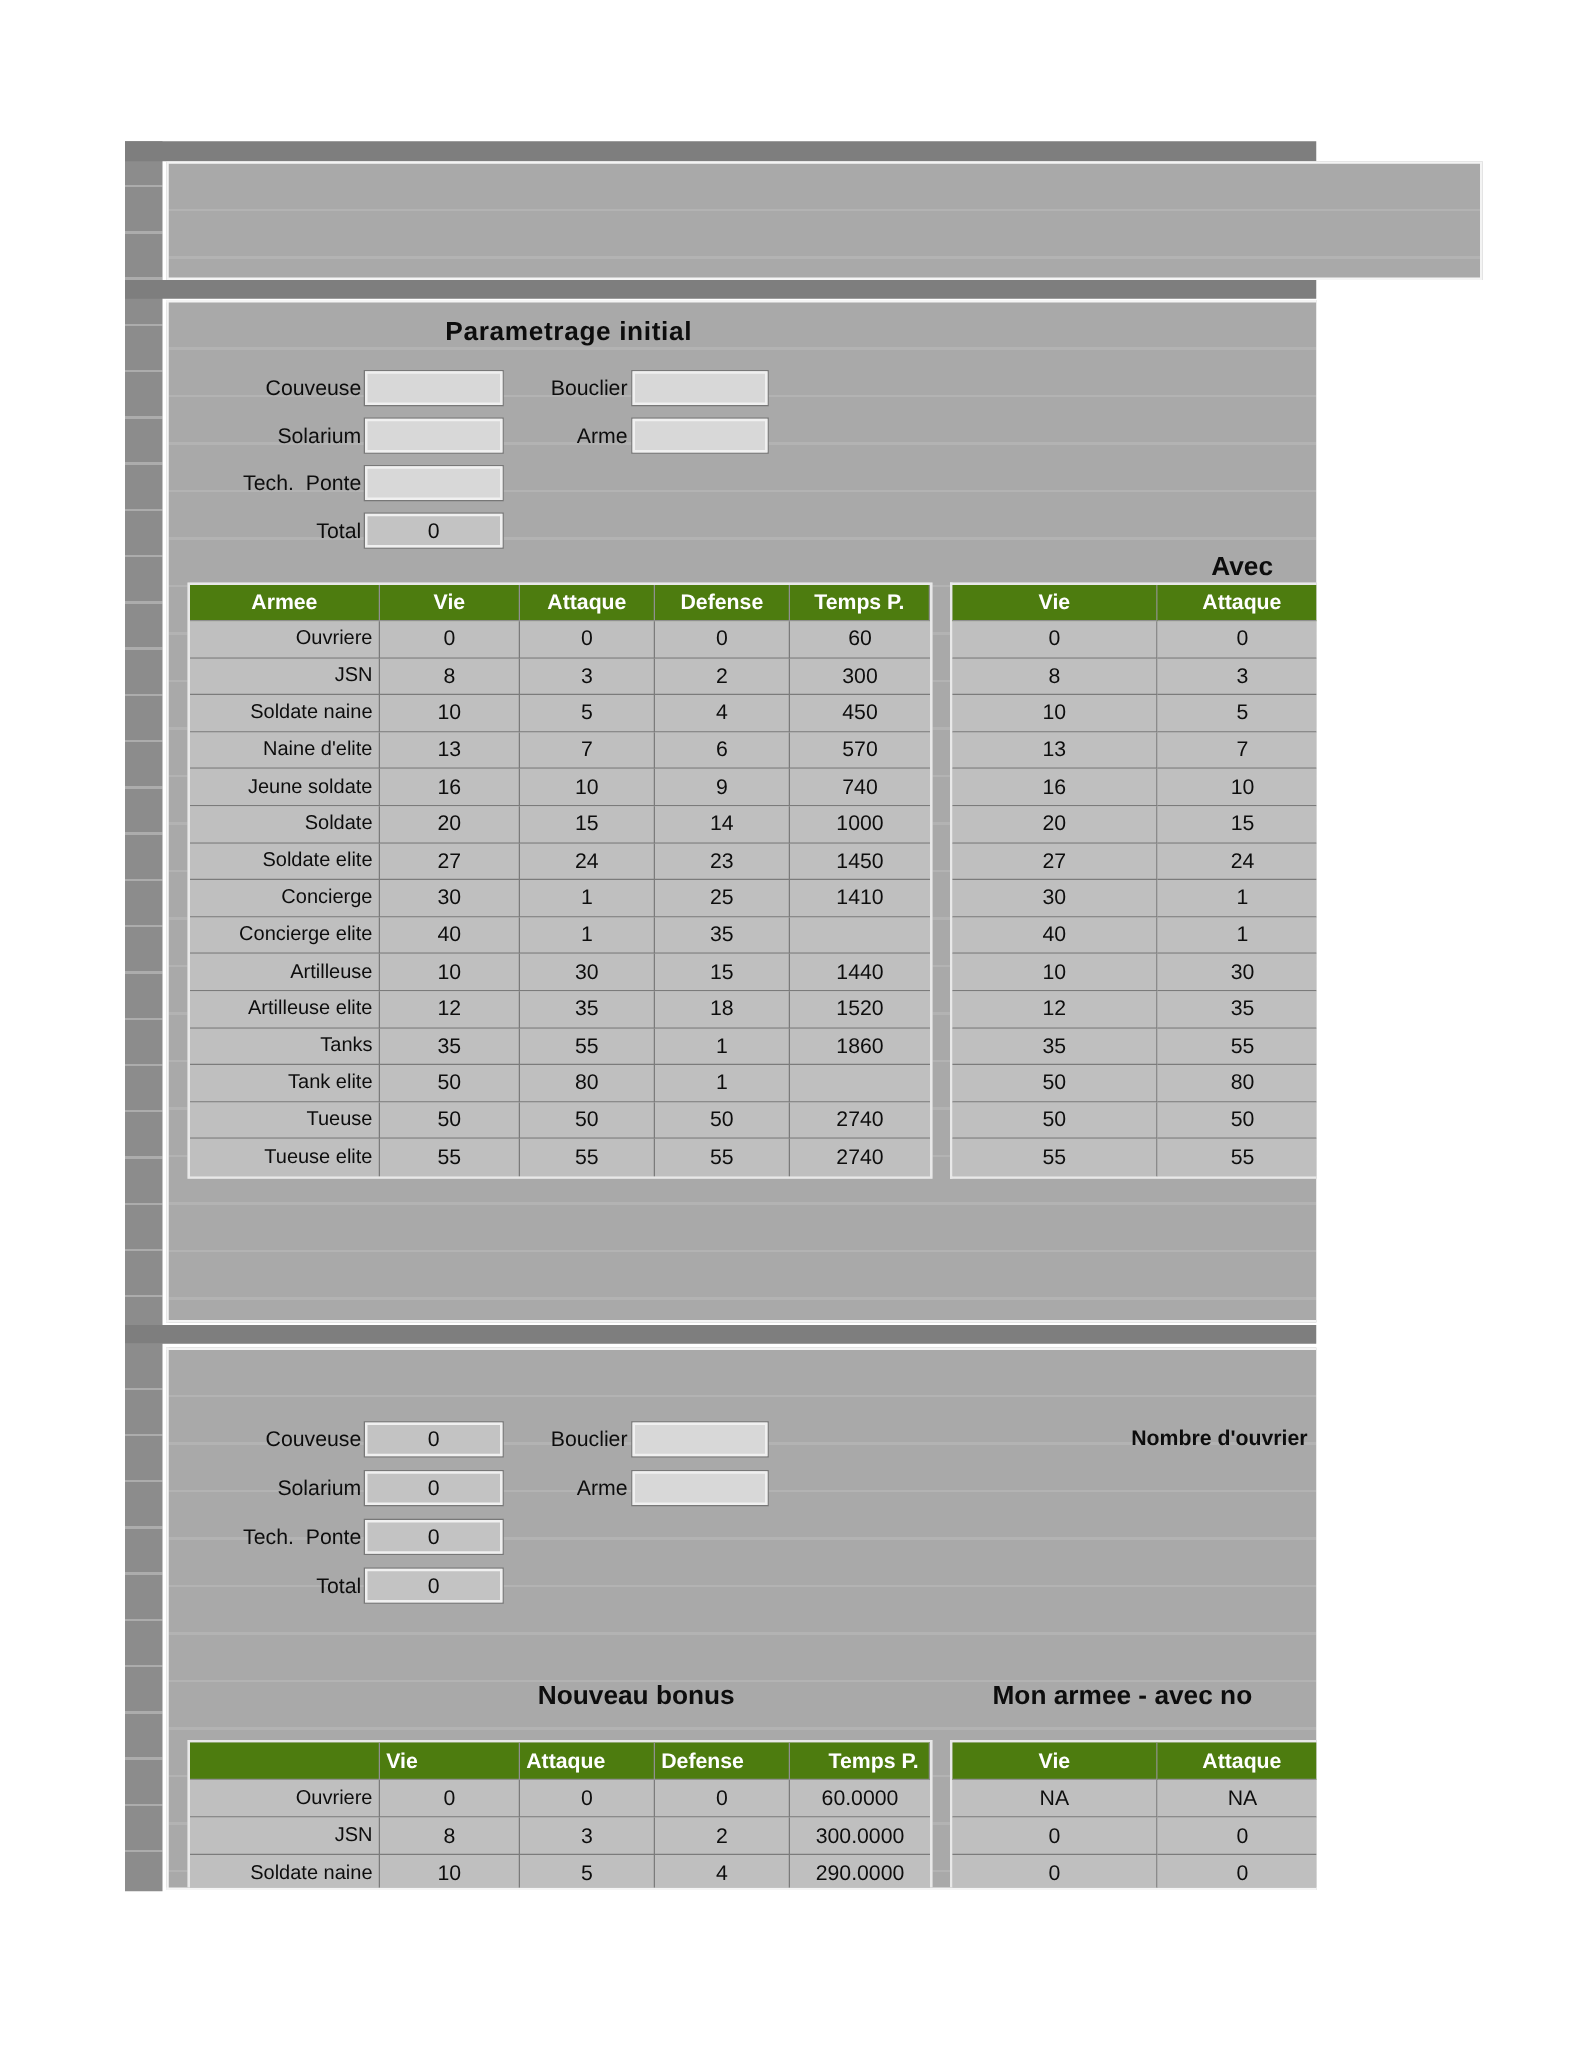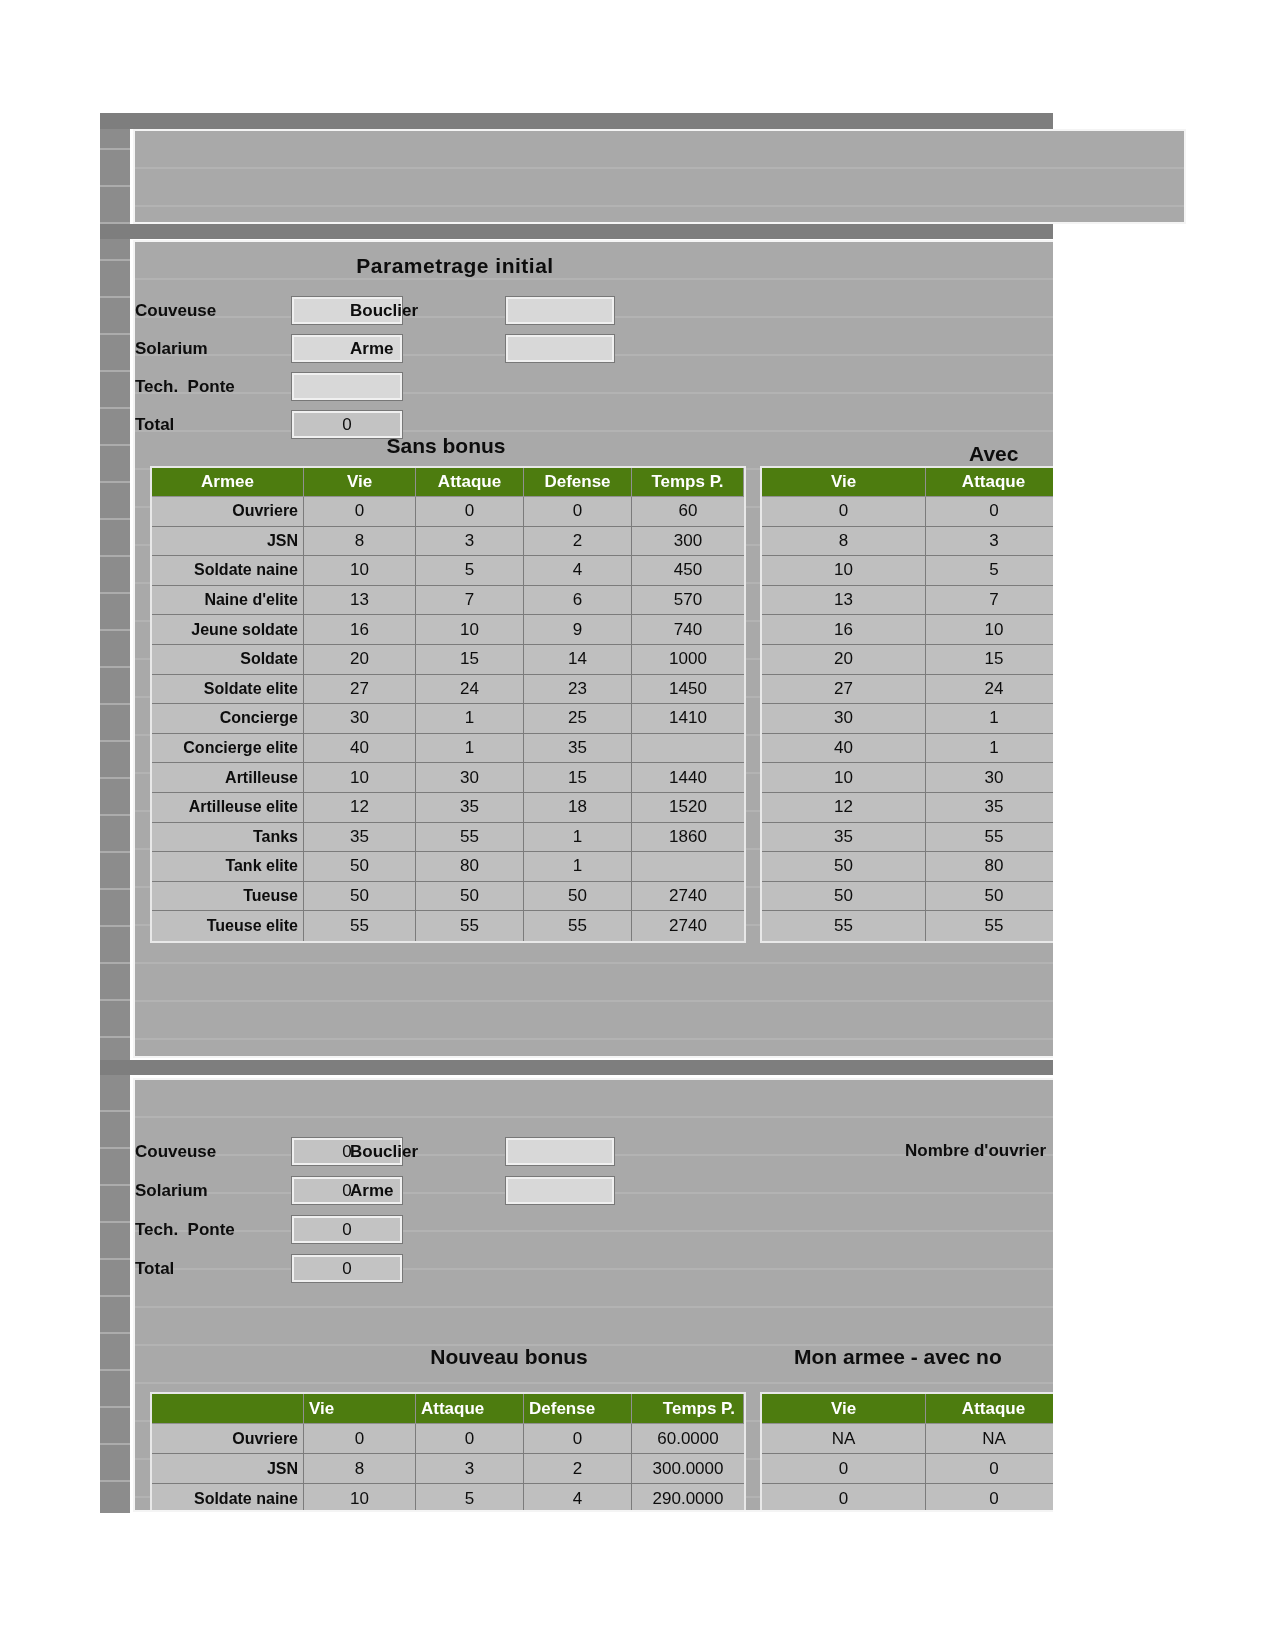--- a/index.html
+++ b/index.html
@@ -7,34 +7,34 @@
           font-family:"Liberation Sans",sans-serif;color:#0d0d0d;}
   .strip{position:absolute;left:100px;top:113px;width:30px;height:1400px;background:#8c8c8c;
          background-image:repeating-linear-gradient(to bottom,transparent 0 35px,rgba(255,255,255,.28) 35px 37px);}
   .band{position:absolute;left:100px;width:953px;height:16px;background:#7e7e7e;}
   .panel{position:absolute;background:#a9a9a9;box-sizing:border-box;overflow:hidden;
          border:2px solid #f4f4f4;
          background-image:repeating-linear-gradient(to bottom,transparent 0 36px,rgba(255,255,255,.12) 36px 38px);}
   .panel.cut{border-right:none;}
   .sec-title{position:absolute;font-size:21px;font-weight:bold;text-align:center;letter-spacing:.5px;}
   .sub-title{position:absolute;font-size:21px;font-weight:bold;text-align:center;white-space:nowrap;}
-  .flabel{position:absolute;height:27px;line-height:27px;font-size:17px;font-weight:bold;
-          white-space:pre;}
+  .flabel{position:absolute;height:27px;line-height:27px;font-size:17px;font-weight:normal;
+          text-align:right;white-space:pre;}
   .fbox{position:absolute;height:27px;box-sizing:border-box;background:#d8d8d8;
         border:2px solid #f0f0f0;box-shadow:0 0 0 1px #787878;
         display:flex;align-items:center;justify-content:center;font-size:17px;}
   .fbox.filled{background:#c3c3c3;}
   .tbl{position:absolute;display:grid;background:#bfbfbf;box-sizing:content-box;
        border:2px solid #e8e8e8;}
   .tbl.cut{border-right:none;}
   .cell{display:flex;align-items:center;justify-content:center;font-size:17px;overflow:hidden;
         background:#bfbfbf;border-right:1px solid #7b7b7b;border-bottom:1px solid #7b7b7b;}
   .cell.lastcol{border-right:none;}
   .cell.lastrow{border-bottom:none;}
-  .cell.lbl{justify-content:flex-end;font-weight:bold;padding-right:5px;font-size:16px;}
+  .cell.lbl{justify-content:flex-end;font-weight:normal;padding-right:5px;font-size:16px;}
   .cell.th{background:#4d7c0f;color:#ffffff;font-weight:bold;border-right:1px solid #909090;
            border-bottom:1px solid #909090;}
   .cell.th.al{justify-content:flex-start;padding-left:5px;}
   .cell.th.ar{justify-content:flex-end;padding-right:8px;}
   .note{position:absolute;font-size:17px;font-weight:bold;white-space:nowrap;}
 </style>
 </head>
 <body>
 
 <div id="canvas">
@@ -71,21 +71,20 @@
     <div class="flabel" style="left:0;width:154px;top:131px;">Tech.  Ponte</div>
     <div class="fbox" style="left:157px;width:110px;top:131px;">
         <span></span>
       </div>
 
     <div class="flabel" style="left:0;width:154px;top:169px;">Total</div>
     <div class="fbox filled" style="left:157px;width:110px;top:169px;">
         <span>0</span>
       </div>
 
-    <div class="sub-title" style="left:15px;top:192px;width:592px;">Sans bonus</div>
     <div class="sub-title" style="left:834px;top:200px;">Avec</div>
 
     <div class="tbl" style="left:15px;top:224px;width:592px;
          grid-template-columns:152px 112px 108px 108px 112px;
          grid-template-rows:29px repeat(15,29.6px);">
         <div class="cell th">Armee</div>
         <div class="cell th">Vie</div>
         <div class="cell th">Attaque</div>
         <div class="cell th">Defense</div>
         <div class="cell th lastcol">Temps P.</div>

